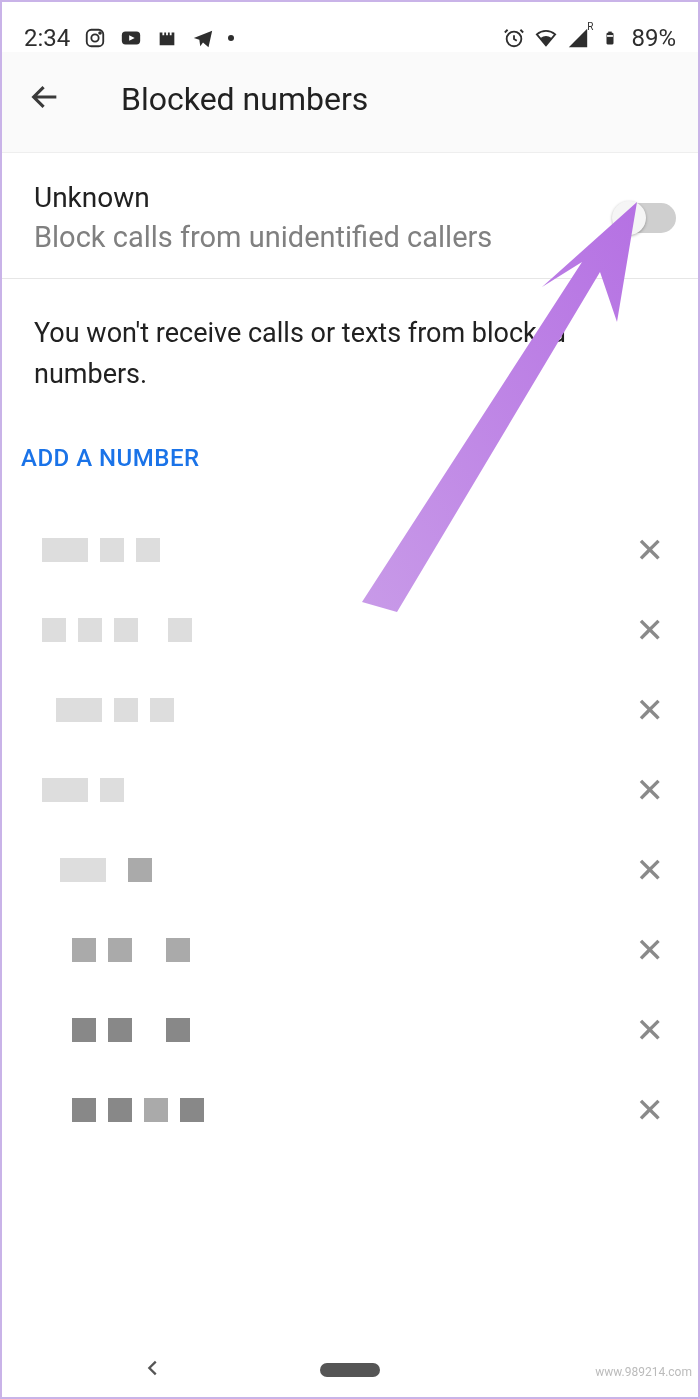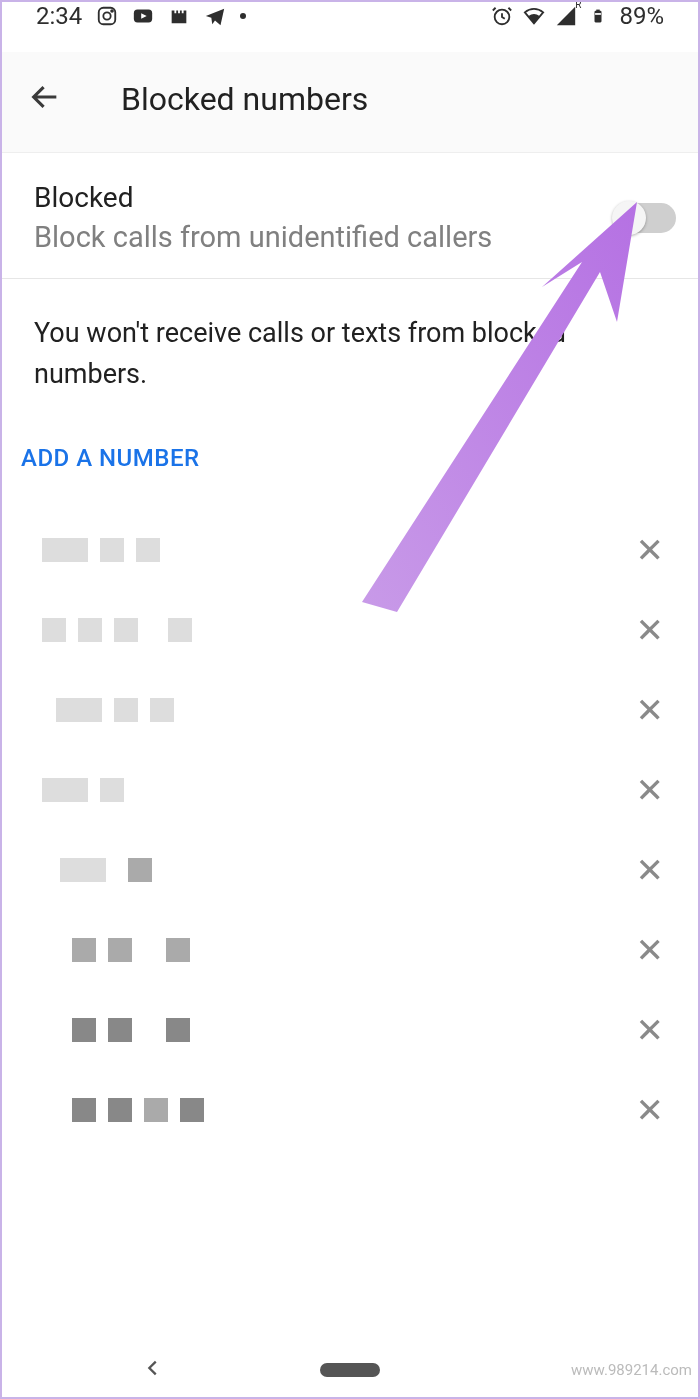--- a/index.html
+++ b/index.html
@@ -9,22 +9,22 @@
       font-family: Roboto, -apple-system, sans-serif;
       background: #fff;
       border: 2px solid #c9b3e8;
       position: relative;
       overflow: hidden;
     }
     .status-bar {
       height: 50px;
       display: flex;
       justify-content: space-between;
-      align-items: flex-start;
-      padding: 0 34px;
+      align-items: flex-end;
+      padding: 0 22px;
       font-size: 24px;
       color: #2e2e2e;
     }
     .status-left { display: flex; align-items: center; gap: 14px; }
     .status-right { display: flex; align-items: center; gap: 10px; }
     .status-icon { width: 22px; height: 22px; display: inline-flex; align-items: center; justify-content: center; }
     .status-dot { width: 6px; height: 6px; background: #2e2e2e; border-radius: 50%; }
     .header {
       display: flex;
       align-items: center;
@@ -91,21 +91,21 @@
       position: absolute;
       bottom: 0; left: 0; right: 0;
       height: 54px;
       display: flex;
       justify-content: space-between;
       align-items: center;
       padding: 0 140px;
       background: #fff;
     }
     .nav-pill { width: 60px; height: 14px; background: #555; border-radius: 8px; }
-    .watermark { position:absolute; bottom:18px; right:6px; font-size:15px; color:#bbb; }
+    .watermark { position:absolute; bottom:18px; right:6px; font-size:12px; color:#bbb; }
   </style>
 </head>
 <body>
 
 <div class="status-bar">
   <div class="status-left">
     <span>2:34</span>
     <span class="status-icon">
       <svg viewBox="0 0 24 24" width="22" height="22" fill="none" stroke="#2e2e2e" stroke-width="2">
           <rect x="3" y="3" width="18" height="18" rx="5"></rect>
@@ -165,21 +165,21 @@
   <span>
     <svg viewBox="0 0 24 24" width="34" height="34" fill="none" stroke="#3a3a3a" stroke-width="2.2">
         <path d="M20 12H4M11 5l-7 7 7 7"></path>
       </svg>
   </span>
   <span class="page-title">Blocked numbers</span>
 </div>
 
 <div class="toggle-section">
   <div>
-    <div class="toggle-title">Blocked</div>
+    <div class="toggle-title">Unknown</div>
     <div class="toggle-subtitle">Block calls from unidentified callers</div>
   </div>
   <div class="switch">
     <div class="switch-thumb"></div>
   </div>
 </div>
 
 <div class="info-text">You won't receive calls or texts from blocked numbers.</div>
 <div class="add-number">ADD A NUMBER</div>
 

